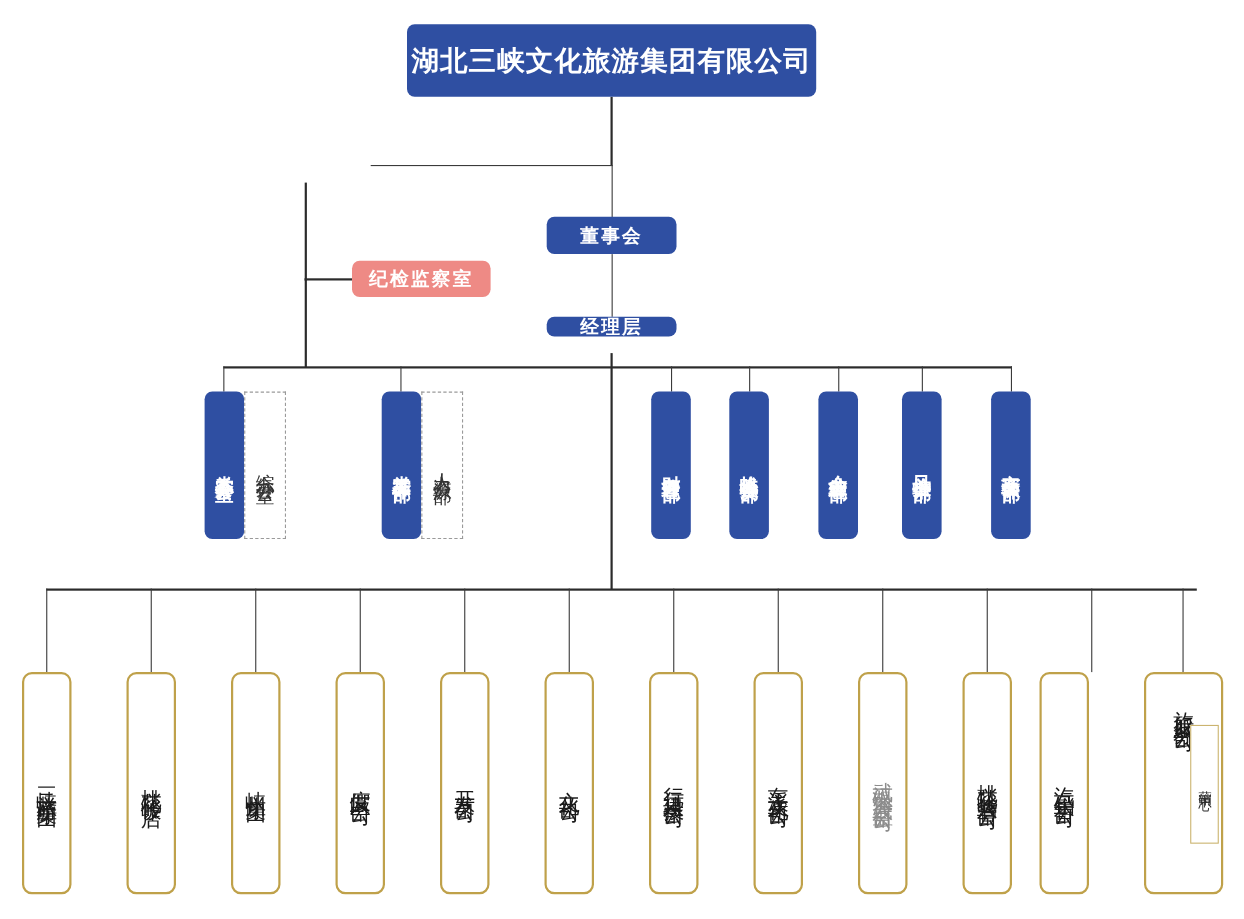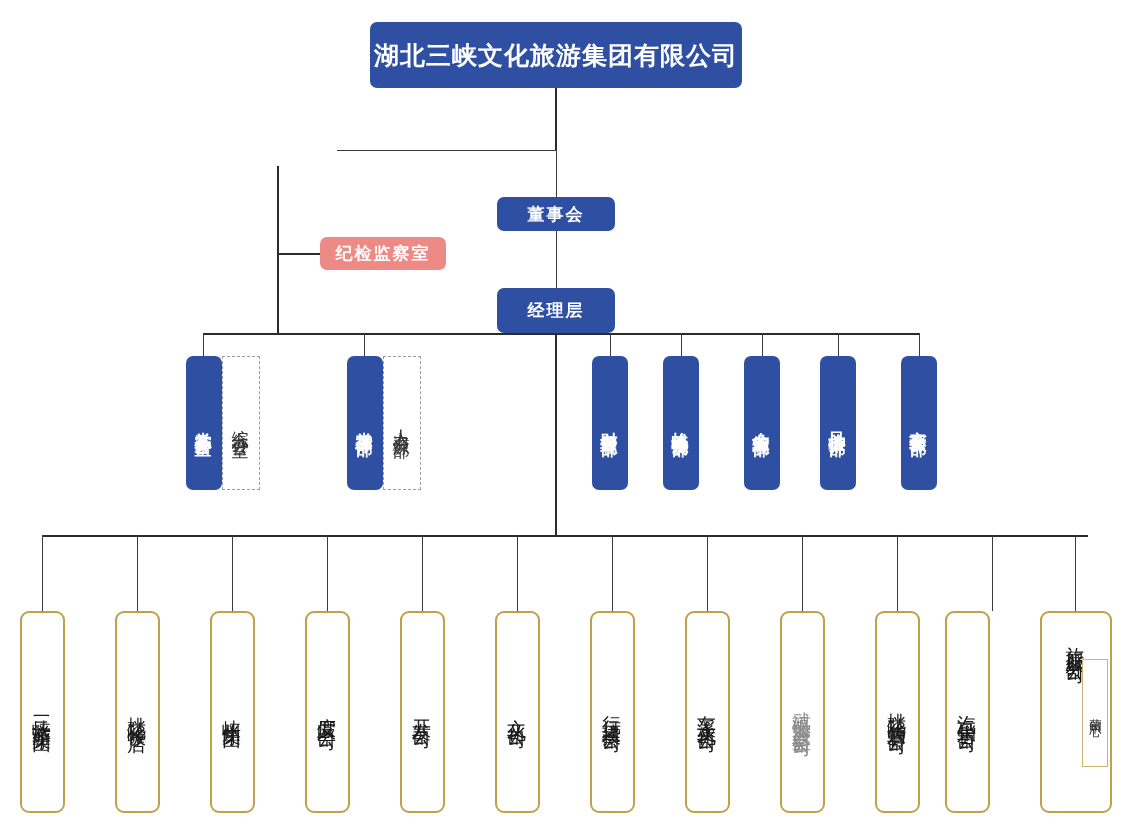--- a/index.html
+++ b/index.html
@@ -152,21 +152,21 @@
   <div class="line thin v" style="left:992px;  top:535px; height:76px;"></div>
   <div class="line thin v" style="left:1075px; top:535px; height:76px;"></div>
 
   <div class="node box-blue t-title" style="left:370px; top:22px; width:372px; height:66px;">湖北三峡文化旅游集团有限公司</div>
 
 
   <div class="node box-blue t-mid" style="left:497px; top:197px; width:118px; height:34px;">董事会</div>
 
   <div class="node box-salmon t-mid" style="left:320px; top:237px; width:126px; height:33px;">纪检监察室</div>
 
-  <div class="node box-blue t-mid" style="left:497px; top:288px; width:118px; height:45px;">经理层</div>
+  <div class="node box-blue t-mid" style="left:497px; top:288px; width:118px; height:18px;">经理层</div>
 
   <div class="node dept-blue t-dept" style="left:186px; top:356px; width:36px; height:134px;">党委办公室</div>
   <div class="node dept-dashed t-deptalt" style="left:222px; top:356px; width:38px; height:134px;">综合办公室</div>
 
   <div class="node dept-blue t-dept" style="left:347px; top:356px; width:36px; height:134px;">党群工作部</div>
   <div class="node dept-dashed t-deptalt" style="left:383px; top:356px; width:38px; height:134px;">人力资源部</div>
 
   <div class="node dept-blue t-dept" style="left:592px; top:356px; width:36px; height:134px;">财务管理部</div>
   <div class="node dept-blue t-dept" style="left:663px; top:356px; width:36px; height:134px;">战略投资部</div>
   <div class="node dept-blue t-dept" style="left:744px; top:356px; width:36px; height:134px;">企业管理部</div>

